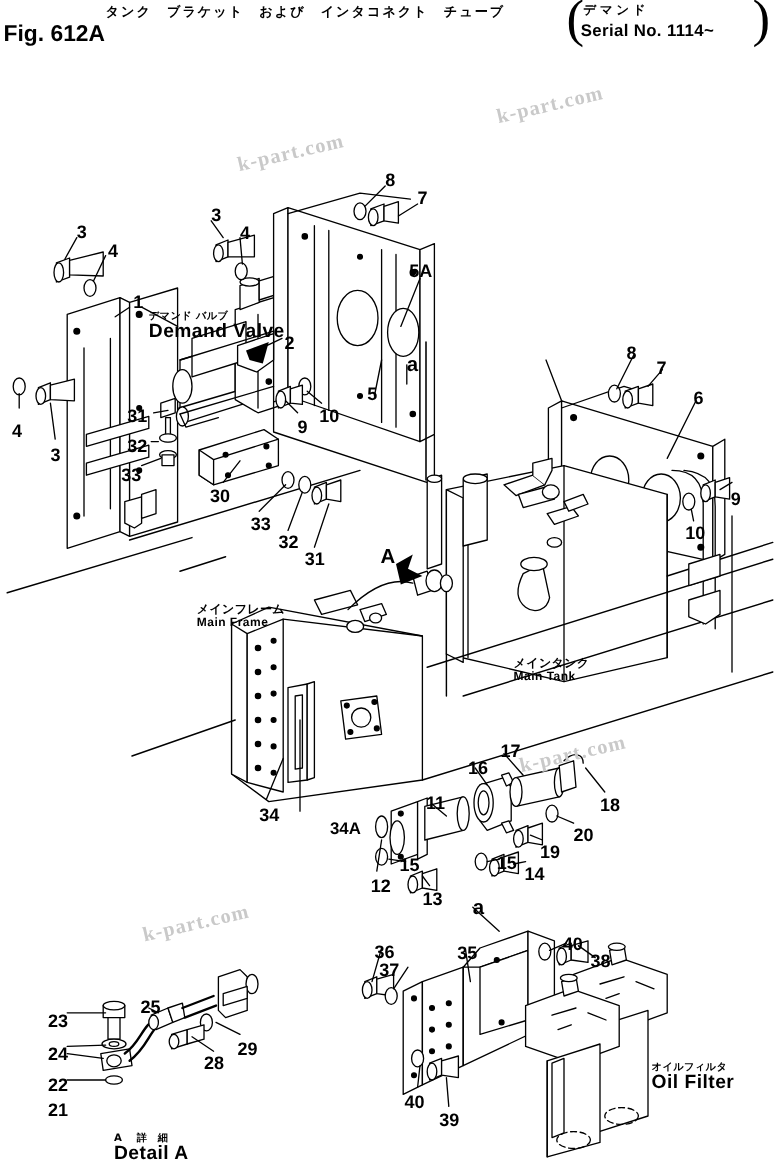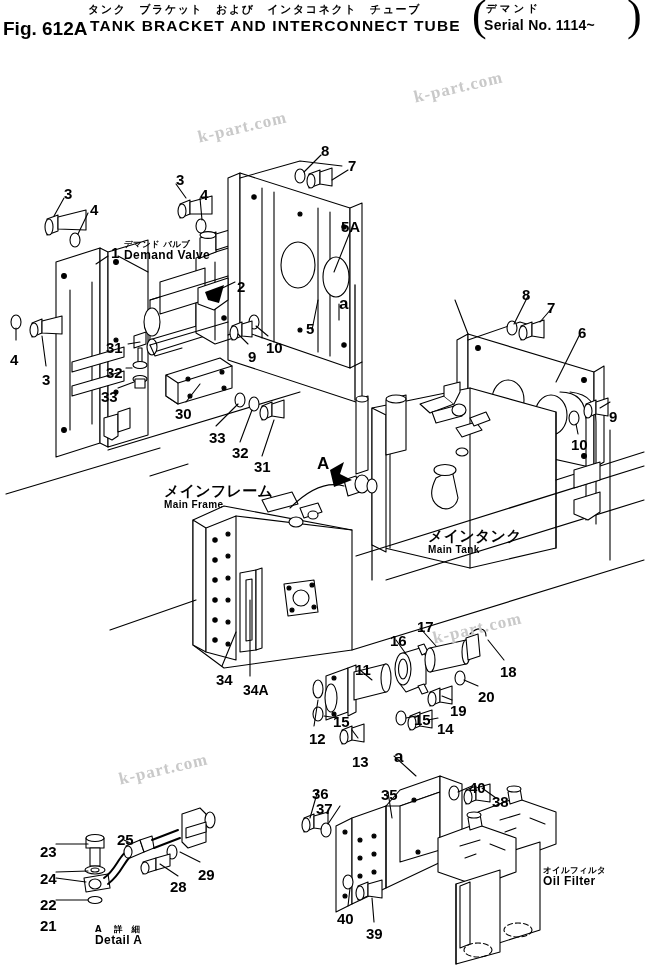--- a/index.html
+++ b/index.html
@@ -35,30 +35,30 @@
     letter-spacing:0.3px;white-space:nowrap;
   }
   .paren{position:absolute;font-size:44px;line-height:40px;font-weight:300;
     font-family:"Liberation Serif",serif;}
 
   
   .cn{
     position:absolute;font-size:15px;font-weight:bold;
     font-family:"Liberation Sans",sans-serif;line-height:1;white-space:nowrap;
   }
-  .cn.sm{font-size:14px;}
+  .cn.sm{font-size:14px;margin-left:32px;}
   .marker{
     position:absolute;font-size:17px;font-weight:bold;line-height:1;
   }
 
   
-  .lbl{position:absolute;line-height:1.05;white-space:nowrap;}
+  .lbl{position:absolute;line-height:1.05;white-space:nowrap;margin-top:20px;}
   .lbl .jp{font-size:8.5px;font-weight:bold;font-family:"DejaVu Sans",sans-serif;letter-spacing:0.3px;display:block;}
-  .lbl .en{font-size:12px;font-weight:bold;font-family:"Liberation Sans",sans-serif;letter-spacing:0.4px;display:block;}
-  .lbl.big .jp{font-size:15px;}
+  .lbl .en{font-size:16px;font-weight:bold;font-family:"Liberation Sans",sans-serif;letter-spacing:0.4px;display:block;}
+  .lbl.big .jp{font-size:10px;}
   .lbl.big .en{font-size:10px;}
 
   
   .wm{
     position:absolute;color:#c9c9c9;font-size:17px;font-weight:bold;
     font-family:"Liberation Serif",serif;letter-spacing:1px;
     transform-origin:left top;white-space:nowrap;user-select:none;
   }
 
   svg{position:absolute;left:0;top:0;}
@@ -67,21 +67,20 @@
   .f-b{fill:#000;stroke:none;}
 </style>
 </head>
 <body>
 
 <div id="sheet">
 
   <div class="hdr">
     <div class="hdr-jp">タンク　ブラケット　および　インタコネクト　チューブ</div>
     <div class="hdr-fig">Fig. 612A</div>
-    <div class="hdr-en">TANK BRACKET AND INTERCONNECT TUBE</div>
 
     <div class="serial">
       <span class="paren" style="left:-4px;top:-4px;">(</span>
       <span class="paren" style="left:151px;top:-4px;">)</span>
       <div class="serial-jp">デマンド</div>
       <div class="serial-en">Serial No. 1114~</div>
     </div>
   </div>
 
   <svg width="645" height="970" viewBox="0 0 645 970">
@@ -566,21 +565,21 @@
       <div class="cn" style="left: 547px; top: 300px;">7</div>
       <div class="cn" style="left: 578px; top: 325px;">6</div>
       <div class="cn" style="left: 609px; top: 409px;">9</div>
       <div class="cn" style="left: 571px; top: 437px;">10</div>
       <div class="cn" style="left: 390px; top: 633px; text-align: center;">16</div>
       <div class="cn" style="left: 417px; top: 619px;">17</div>
       <div class="cn" style="left: 500px; top: 664px;">18</div>
       <div class="cn" style="left: 355px; top: 662px;">11</div>
       <div class="cn" style="left: 309px; top: 731px;">12</div>
       <div class="cn" style="left: 333px; top: 714px;">15</div>
-      <div class="cn" style="left: 352px; top: 742px; margin-top: 12px;">13</div>
+      <div class="cn" style="left: 352px; top: 742px;">13</div>
       <div class="cn" style="left: 414px; top: 712px;">15</div>
       <div class="cn" style="left: 437px; top: 721px;">14</div>
       <div class="cn" style="left: 450px; top: 703px;">19</div>
       <div class="cn" style="left: 478px; top: 689px;">20</div>
       <div class="cn" style="left: 216px; top: 672px;">34</div>
       <div class="cn sm" style="left: 243px; top: 683px;">34A</div>
       <div class="cn" style="left: 312px; top: 786px;">36</div>
       <div class="cn" style="left: 316px; top: 801px; text-align: center;">37</div>
       <div class="cn" style="left: 381px; top: 787px;">35</div>
       <div class="cn" style="left: 469px; top: 780px;">40</div>

